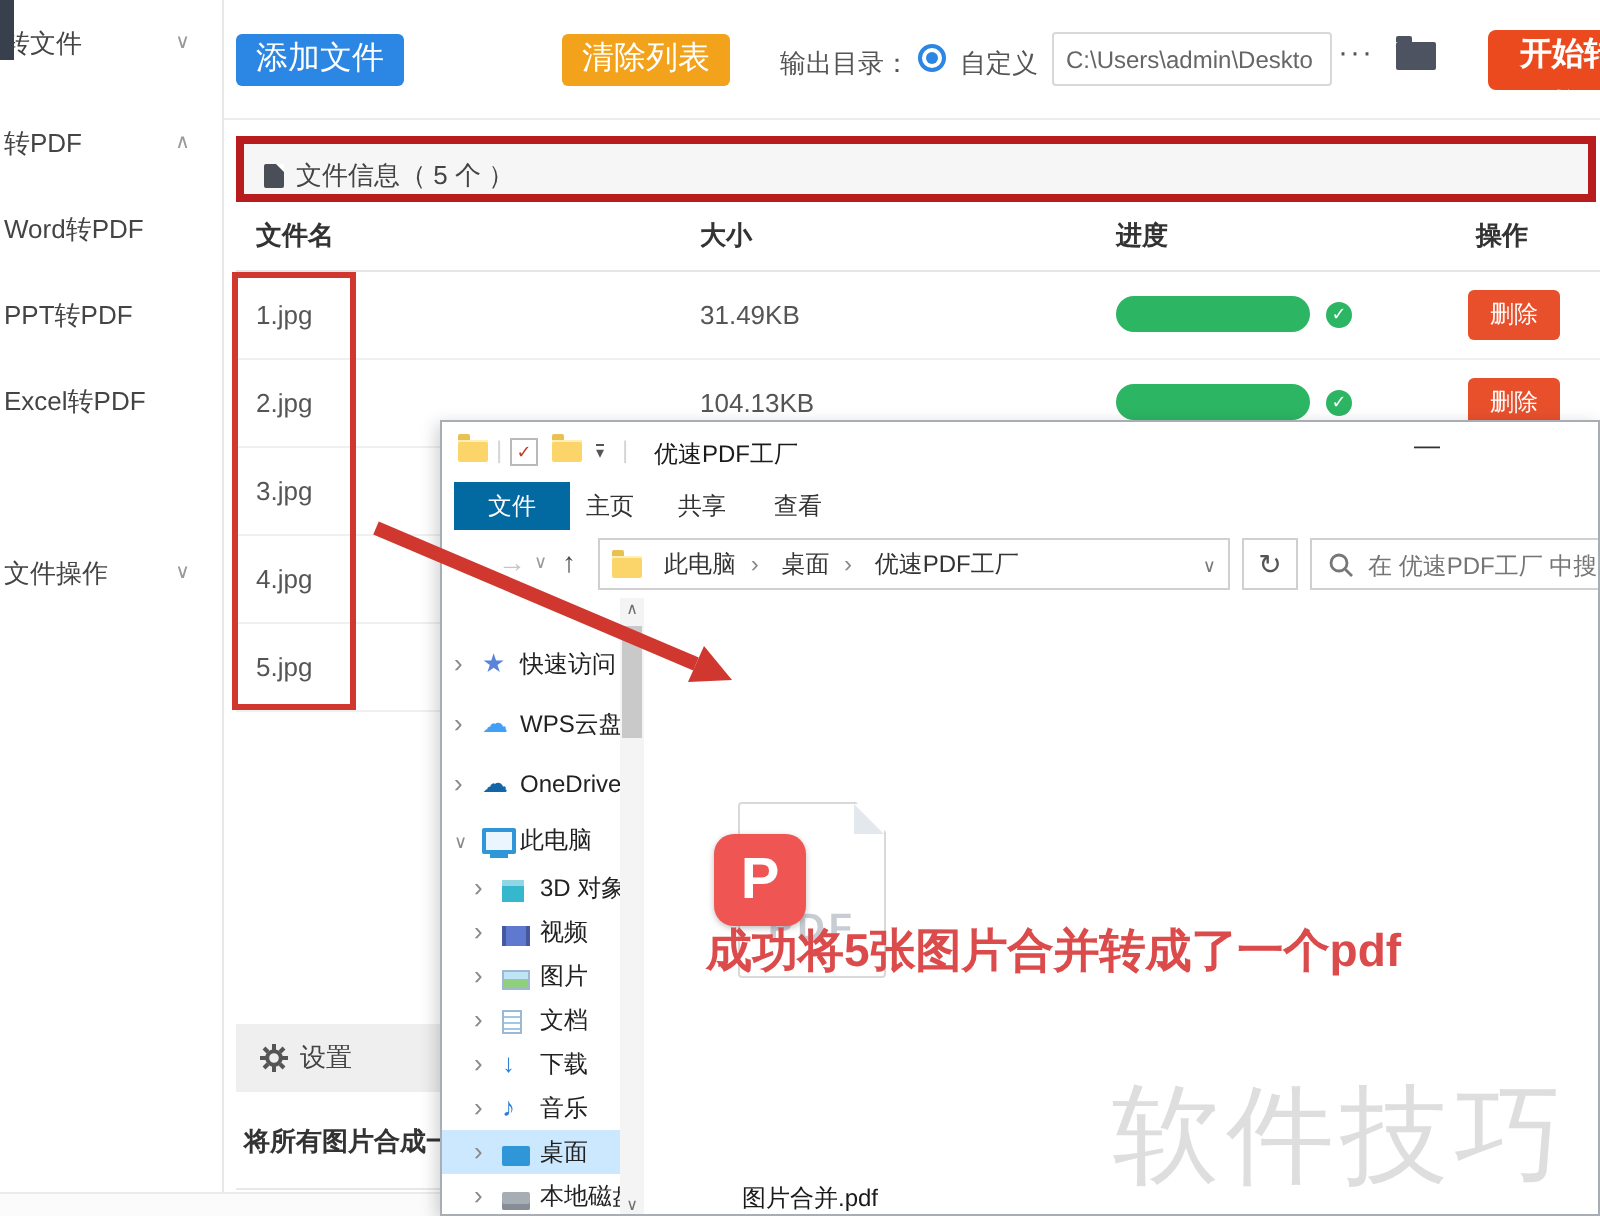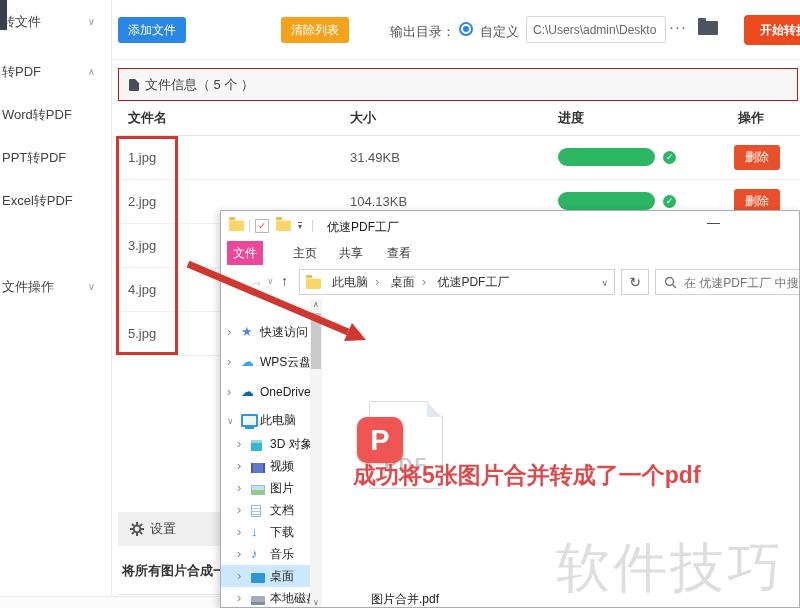--- a/index.html
+++ b/index.html
@@ -8,37 +8,37 @@
   
   #corner-strip{position:absolute;left:0;top:0;width:7px;height:30px;background:#39404d;z-index:3;}
   #app-sidebar{position:absolute;left:0;top:0;width:111px;height:608px;background:#fff;border-right:1px solid #e8e8e8;z-index:1;}
   .sb-item{position:absolute;left:0;width:111px;height:43px;line-height:43px;cursor:pointer;}
   .sb-label{margin-left:-6px;padding-left:8px;color:#444;}
   .sb-chev{position:absolute;right:16px;top:0;font-size:10px;color:#999;}
   .sb-item.active{background:#e9f4fd;border-right:3px solid #2a82d6;}
   .sb-item.active .sb-label{color:#2a82d6;}
   
   .btn{position:absolute;top:17px;height:26px;line-height:26px;padding:0 10px;border:none;border-radius:3px;
-       color:#fff;font-size:12px;font-family:inherit;cursor:pointer;}
+       color:#fff;font-size:16px;font-family:inherit;cursor:pointer;}
   #btn-add-file{left:118px;background:#2b87e3;}
   #btn-add-folder{left:180px;background:#2b87e3;}
   #btn-clear{left:281px;background:#f3a21c;}
   #out-label{position:absolute;left:390px;top:23px;color:#555;}
   #out-radio{position:absolute;left:459px;top:22px;width:14px;height:14px;border:2px solid #2b87e3;border-radius:50%;box-sizing:border-box;background:#fff;}
   #out-radio::after{content:"";position:absolute;left:2px;top:2px;right:2px;bottom:2px;border-radius:50%;background:#2b87e3;}
   #out-option{position:absolute;left:480px;top:23px;color:#555;}
   #path-input{position:absolute;left:526px;top:16px;width:140px;height:27px;border:1px solid #d8d8d8;border-radius:2px;
        box-sizing:border-box;padding:0 6px;font-size:12px;color:#666;font-family:inherit;}
   #more-btn{position:absolute;left:669px;top:18px;font-size:15px;color:#555;letter-spacing:1px;cursor:pointer;}
   .folder-dark{position:absolute;left:698px;top:21px;width:20px;height:14px;background:#4d5360;border-radius:1px;cursor:pointer;}
   .folder-dark::before{content:"";position:absolute;top:-3px;left:0;width:8px;height:3px;background:#4d5360;border-radius:1px 1px 0 0;}
   #btn-start{left:744px;top:15px;height:30px;width:80px;background:#ea4a1d;border-radius:4px;font-weight:bold;}
   #toolbar-divider{position:absolute;left:111px;top:59px;width:689px;height:1px;background:#ededed;}
   
-  #file-info-bar{position:absolute;left:118px;top:68px;width:680px;height:33px;background:#f6f6f6;border:1px solid #b91c1c;
+  #file-info-bar{position:absolute;left:118px;top:68px;width:680px;height:33px;background:#f6f6f6;border:4px solid #b91c1c;
        box-sizing:border-box;line-height:31px;padding-left:10px;color:#444;}
   .ic-docdark{display:inline-block;width:10px;height:12px;background:#4a4f57;border-radius:1px;margin-right:6px;vertical-align:-2px;position:relative;}
   .ic-docdark::after{content:"";position:absolute;right:0;top:0;border-top:4px solid #fff;border-left:4px solid transparent;}
   
   #file-table{position:absolute;left:118px;top:101px;width:682px;}
   .t-head{position:relative;height:34px;line-height:34px;border-bottom:1px solid #e6e6e6;font-weight:bold;color:#333;}
   .t-head span{position:absolute;top:0;}
   .h-name{left:10px;} .h-size{left:232px;} .h-prog{left:440px;} .h-act{left:620px;}
   .t-row{position:relative;height:43px;border-bottom:1px solid #f0f0f0;color:#555;}
   .c-name{position:absolute;left:10px;top:0;line-height:43px;}
@@ -61,21 +61,21 @@
   #ex-titlebar{position:absolute;left:0;top:0;width:100%;height:30px;background:#fff;}
   .ic-folder{display:inline-block;width:15px;height:11px;background:#fbd56a;border-radius:1px;position:relative;box-shadow:inset 0 1px 0 #ffeeb5;}
   .ic-folder::before{content:"";position:absolute;top:-3px;left:0;width:6px;height:3px;background:#e9c052;border-radius:1px 1px 0 0;}
   .tb-sep{color:#d5d5d5;font-size:12px;}
   .qat-check{display:inline-block;width:12px;height:12px;border:1px solid #b9b9b9;background:#fff;color:#c0392b;
         font-size:9px;line-height:12px;text-align:center;vertical-align:2px;}
   .qat-chev{display:inline-block;border-top:1px solid #555;color:#555;font-size:8px;line-height:8px;vertical-align:3px;}
   #ex-title-text{font-size:12px;color:#1a1a1a;margin-left:6px;}
   #ex-min{position:absolute;left:486px;top:4px;font-size:13px;color:#333;cursor:pointer;}
   #ex-menubar{position:absolute;left:0;top:30px;width:100%;height:24px;background:#fff;border-bottom:1px solid #eee;}
-  #menu-file{position:absolute;left:6px;top:0;width:36px;height:24px;line-height:24px;text-align:center;background:#ec4899;color:#fff;cursor:pointer;}
+  #menu-file{position:absolute;left:6px;top:0;width:58px;height:24px;line-height:24px;text-align:center;background:#0369a1;color:#fff;cursor:pointer;}
   .menu-tab{position:absolute;top:0;height:24px;line-height:24px;color:#333;cursor:pointer;}
   #menu-home{left:72px;text-align:right;} #menu-share{left:118px;} #menu-view{left:166px;}
   #ex-toolbar{position:absolute;left:0;top:54px;width:100%;height:34px;background:#fff;}
   .nav-ar{position:absolute;top:8px;font-size:14px;cursor:pointer;}
   #ar-back{left:8px;color:#7d7d7d;} #ar-fwd{left:28px;color:#c6c6c6;}
   #ar-chev{left:46px;top:11px;font-size:9px;color:#9a9a9a;} #ar-up{left:60px;color:#4a4a4a;}
   #addr-box{position:absolute;left:78px;top:4px;width:316px;height:26px;border:1px solid #d0d0d0;box-sizing:border-box;background:#fff;}
   #addr-box .ic-folder{position:absolute;left:6px;top:8px;}
   .crumb{position:relative;margin-left:4px;cursor:pointer;}
   #addr-text{position:absolute;left:28px;top:0;line-height:24px;white-space:nowrap;}

